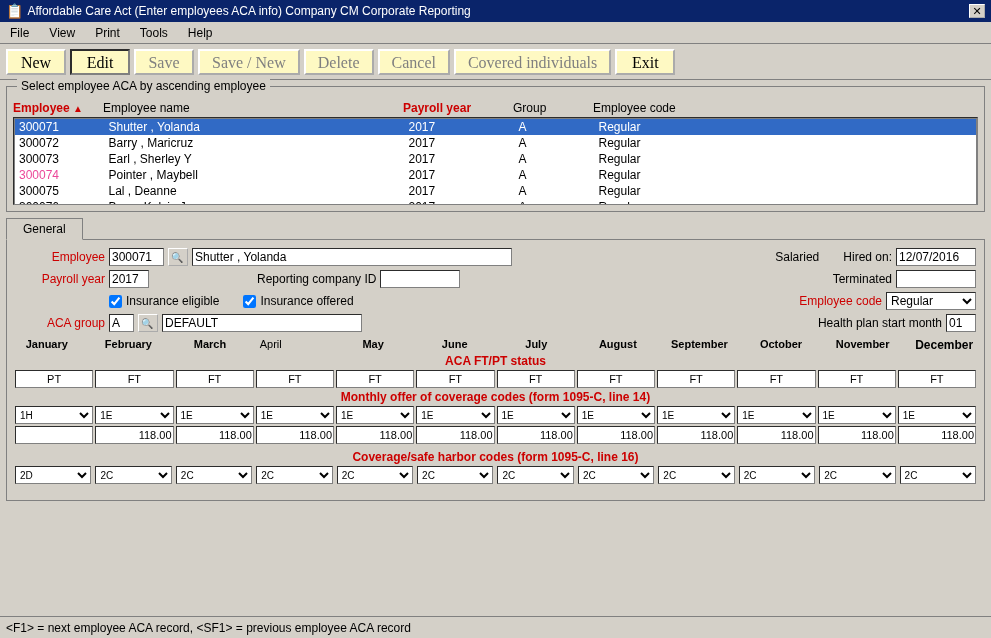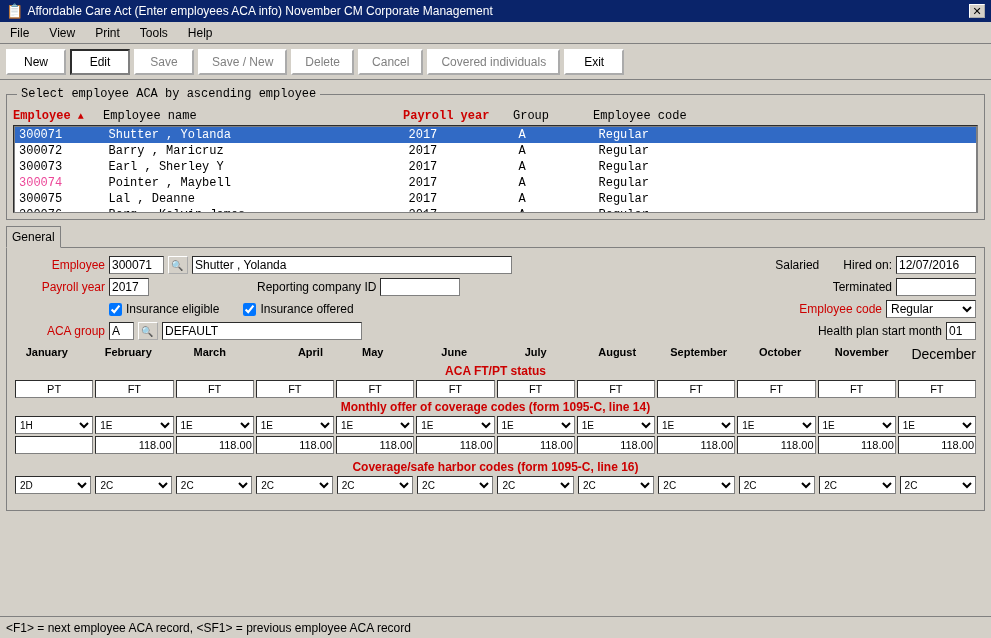--- a/index.html
+++ b/index.html
@@ -8,34 +8,34 @@
     
     #title-bar { background: #0a246a; color: white; padding: 3px 6px; display: flex; justify-content: space-between; align-items: center; height: 22px; }
     #close-btn { background: #d4d0c8; border: 1px outset #fff; width: 16px; height: 14px; cursor: pointer; font-size: 11px; display: flex; align-items: center; justify-content: center; }
     
     
     #menu-bar { background: #d4d0c8; padding: 2px 4px; display: flex; gap: 8px; border-bottom: 1px solid #808080; height: 22px; align-items: center; }
     .menu-item { padding: 2px 6px; cursor: pointer; font-size: 12px; }
     
     
     #toolbar { background: #d4d0c8; padding: 4px 6px; display: flex; gap: 4px; border-bottom: 1px solid #808080; height: 36px; align-items: center; }
-    .toolbar-btn { background: #ffffff; border: 2px outset #fff; padding: 3px 12px; cursor: pointer; font-size: 12px; min-width: 60px; height: 26px; }
+    .toolbar-btn { background: #fef9c3; border: 2px outset #fff; padding: 3px 12px; cursor: pointer; font-size: 16px; min-width: 60px; height: 26px; font-family: Liberation Serif, serif; }
     .toolbar-btn:disabled { color: #808080; }
     .toolbar-btn.active { border: 2px inset #808080; }
     
     
     #main { padding: 6px; }
     
     
     #employee-list-group { border: 1px solid #808080; background: #d4d0c8; margin-bottom: 6px; padding: 6px; position: relative; }
     #employee-list-legend { position: absolute; top: -8px; left: 10px; background: #d4d0c8; padding: 0 4px; font-size: 12px; }
     
     
     #tab-bar { display: flex; margin-bottom: -1px; }
-    .tab { background: #d4d0c8; border: 1px solid #808080; border-bottom: none; padding: 3px 5px; cursor: pointer; font-size: 12px; margin-right: 2px; }
+    .tab { background: #d4d0c8; border: 1px solid #808080; border-bottom: none; padding: 3px 16px; cursor: pointer; font-size: 12px; margin-right: 2px; }
     .tab.active { background: #d4d0c8; border-bottom: 1px solid #d4d0c8; z-index: 1; }
     
     
     #general-panel { border: 1px solid #808080; padding: 8px; background: #d4d0c8; }
     
     .form-row { display: flex; align-items: center; margin-bottom: 4px; gap: 4px; }
     .form-label { color: #cc0000; font-size: 12px; text-align: right; min-width: 90px; }
     .form-label-black { color: #000; font-size: 12px; text-align: right; }
     
     input[type=text] { border: 1px inset #808080; background: white; font-size: 12px; padding: 1px 2px; height: 18px; }
@@ -59,21 +59,21 @@
     ::-webkit-scrollbar { width: 14px; }
     ::-webkit-scrollbar-track { background: #d4d0c8; }
     ::-webkit-scrollbar-thumb { background: #a0a0a0; border: 1px solid #808080; }
   </style>
 </head>
 <body>
 
 <div id="title-bar">
   <div style="display:flex;align-items:center;gap:4px;">
     <span style="font-size:14px;">📋</span>
-    <span>Affordable Care Act (Enter employees ACA info)    November CM  Corporate Management</span>
+    <span>Affordable Care Act (Enter employees ACA info)    Company CM  Corporate Reporting</span>
   </div>
   <button id="close-btn">✕</button>
 </div>
 
 <div id="menu-bar">
   <span class="menu-item">File</span>
   <span class="menu-item">View</span>
   <span class="menu-item">Print</span>
   <span class="menu-item">Tools</span>
   <span class="menu-item">Help</span>
@@ -85,21 +85,21 @@
   <button class="toolbar-btn" disabled="">Save</button>
   <button class="toolbar-btn" disabled="">Save / New</button>
   <button class="toolbar-btn" disabled="">Delete</button>
   <button class="toolbar-btn" disabled="">Cancel</button>
   <button class="toolbar-btn" disabled="">Covered individuals</button>
   <button class="toolbar-btn">Exit</button>
 </div>
 
 <div id="main">
 
-  <div id="employee-list-group" style="margin-top:8px;font-family:Liberation Mono, monospace;">
+  <div id="employee-list-group" style="margin-top:0;">
     <span id="employee-list-legend">Select employee ACA by ascending employee</span>
 
     <div style="display:grid; grid-template-columns:90px 300px 110px 80px 130px; padding:2px 0; margin-top:6px;">
       <div style="color:#cc0000;font-weight:bold;font-size:12px;cursor:pointer;">
         <span>Employee</span>
         <span style="color:#cc0000;font-size:10px;">▲</span>
       </div>
       <div style="font-size:12px;">Employee name</div>
       <div style="color:#cc0000;font-weight:bold;font-size:12px;">Payroll year</div>
       <div style="font-size:12px;">Group</div>
@@ -207,29 +207,29 @@
       <input type="text" style="width: 200px;" value="DEFAULT">
       <span style="flex:1;"></span>
       <span class="form-label-black">Health plan start month</span>
       <input type="text" style="width: 30px;" value="01">
     </div>
 
     <div style="display:grid; grid-template-columns: repeat(12,1fr); gap:18px; margin-top:6px;">
       <div style="text-align:center;font-size:11px;font-weight:bold;">January</div>
       <div style="text-align:center;font-size:11px;font-weight:bold;">February</div>
       <div style="text-align:center;font-size:11px;font-weight:bold;">March</div>
-      <div style="text-align:right;font-size:11px;font-weight:bold;">April</div>
+      <div style="text-align:left;font-size:11px;font-weight:normal;">April</div>
       <div style="text-align:center;font-size:11px;font-weight:bold;">May</div>
       <div style="text-align:center;font-size:11px;font-weight:bold;">June</div>
       <div style="text-align:center;font-size:11px;font-weight:bold;">July</div>
       <div style="text-align:center;font-size:11px;font-weight:bold;">August</div>
       <div style="text-align:center;font-size:11px;font-weight:bold;">September</div>
       <div style="text-align:center;font-size:11px;font-weight:bold;">October</div>
       <div style="text-align:center;font-size:11px;font-weight:bold;">November</div>
-      <div style="text-align:center;font-size:14px;font-weight:normal;">December</div>
+      <div style="text-align:center;font-size:12px;font-weight:bold;">December</div>
     </div>
 
     <div style="text-align:center;color:#cc0000;font-size:12px;font-weight:bold;margin:2px 0;">ACA FT/PT status</div>
     <div id="ft-pt-row" style="display:grid;grid-template-columns:repeat(12,1fr);gap:2px;margin-bottom:2px;">
     <div style="display: flex; align-items: center; justify-content: center;">
           <input type="text" value="PT" style="width: 100%; border: 1px inset rgb(128, 128, 128); background: white; font-size: 11px; padding: 1px; height: 18px; text-align: center;">
         </div>
         <div style="display: flex; align-items: center; justify-content: center;">
           <input type="text" value="FT" style="width: 100%; border: 1px inset rgb(128, 128, 128); background: white; font-size: 11px; padding: 1px; height: 18px; text-align: center;">
         </div>

